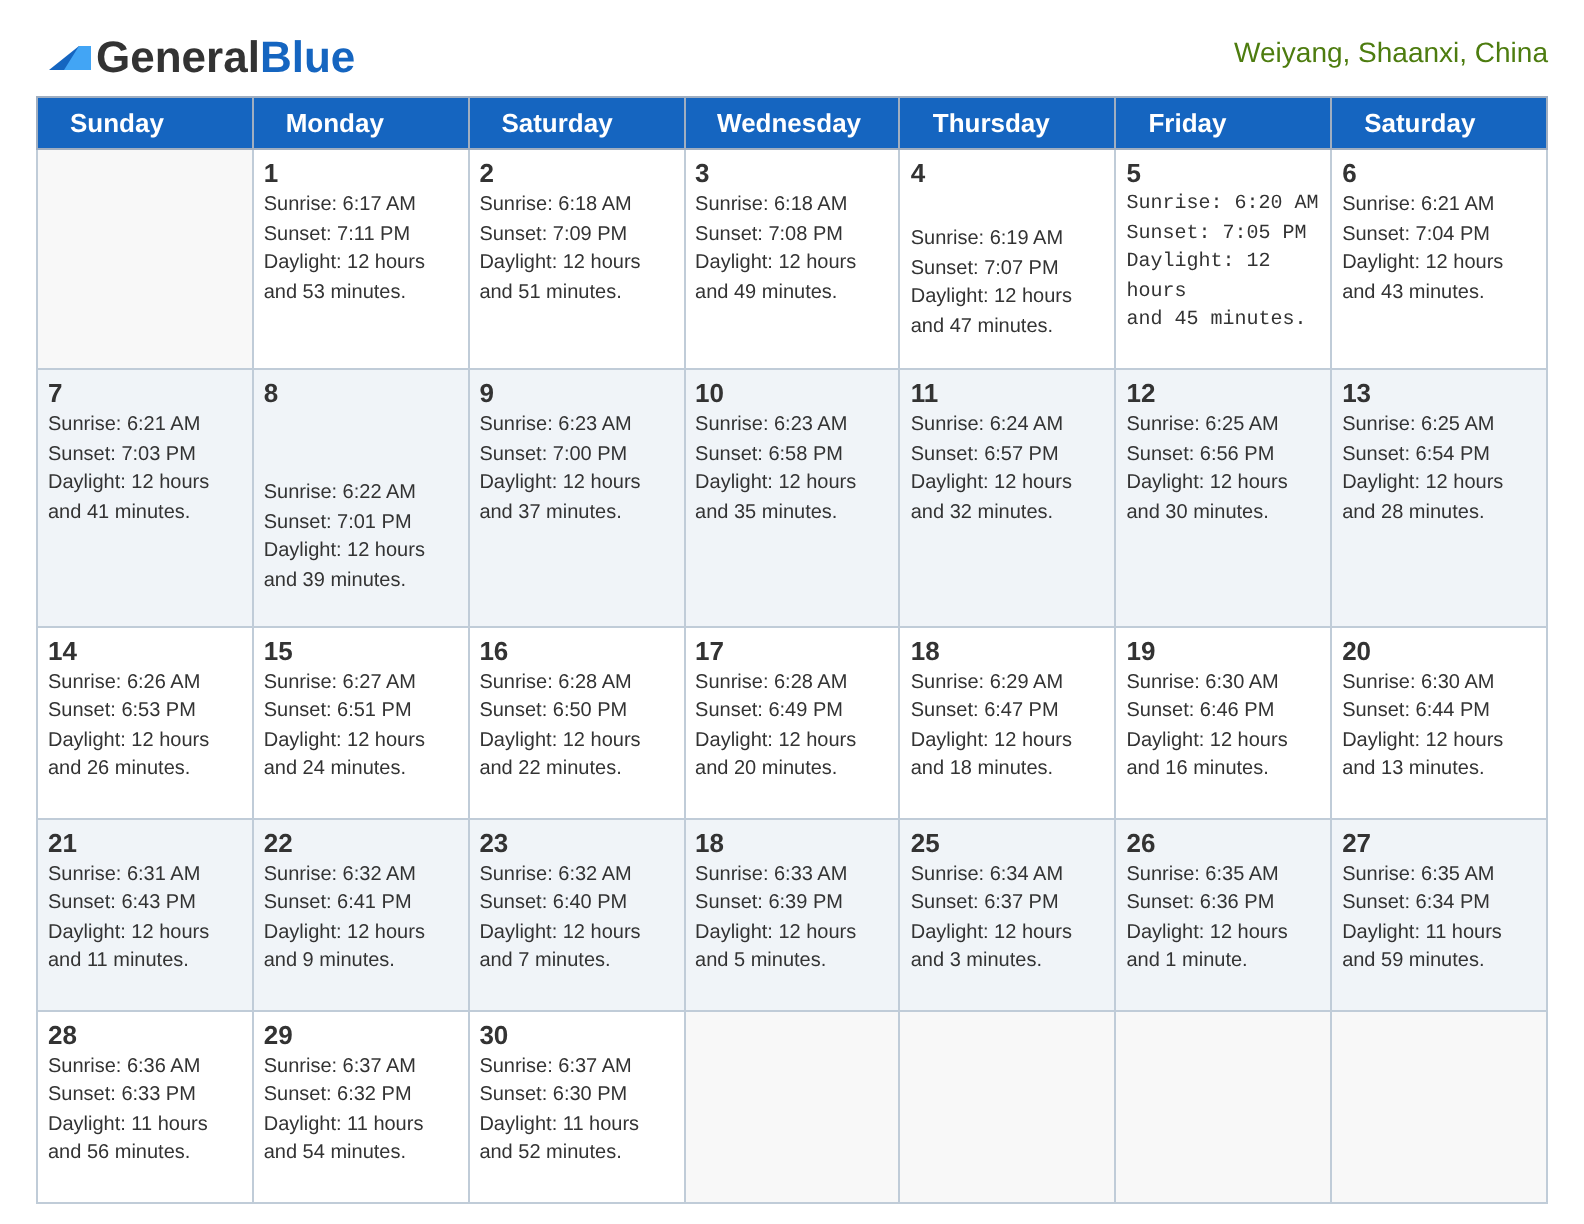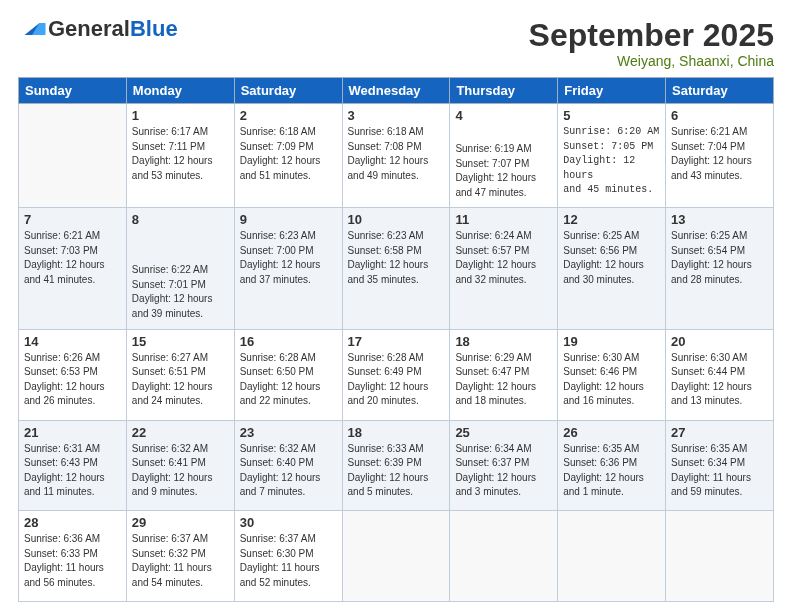--- a/index.html
+++ b/index.html
@@ -63,21 +63,21 @@
     .calendar {
       flex: 1;
       border-collapse: collapse;
       width: 100%;
       table-layout: fixed;
     }
     .calendar thead tr th {
       background: #1565c0;
       color: #fff;
       text-align: left;
-      padding: 5px 6px;
+      padding: 5px 16px;
       font-size: 13px;
       font-weight: bold;
       border: 1px solid #a0aec0;
     }
     .calendar tbody tr td {
       border: 1px solid #c0ccd8;
       vertical-align: top;
       padding: 4px 5px;
       font-size: 10.5px;
       color: #333;
@@ -117,21 +117,20 @@
         <svg class="logo-icon" viewBox="0 0 36 24" xmlns="http://www.w3.org/2000/svg">
           <polygon points="8,20 28,4 36,12 28,20" fill="#1565c0"></polygon>
           <polygon points="18,20 28,4 36,4 36,20" fill="#42a5f5"></polygon>
         </svg>
         <span class="logo-text">
           <span class="logo-general">General</span><span class="logo-blue">Blue</span>
         </span>
       </div>
     </div>
     <div class="title-block">
-      <div class="month-title">September 2025</div>
       <div class="location">Weiyang, Shaanxi, China</div>
     </div>
   </div>
 
   <table class="calendar">
     <thead>
       <tr>
       <th>Sunday</th>
           <th>Monday</th>
           <th>Saturday</th>

